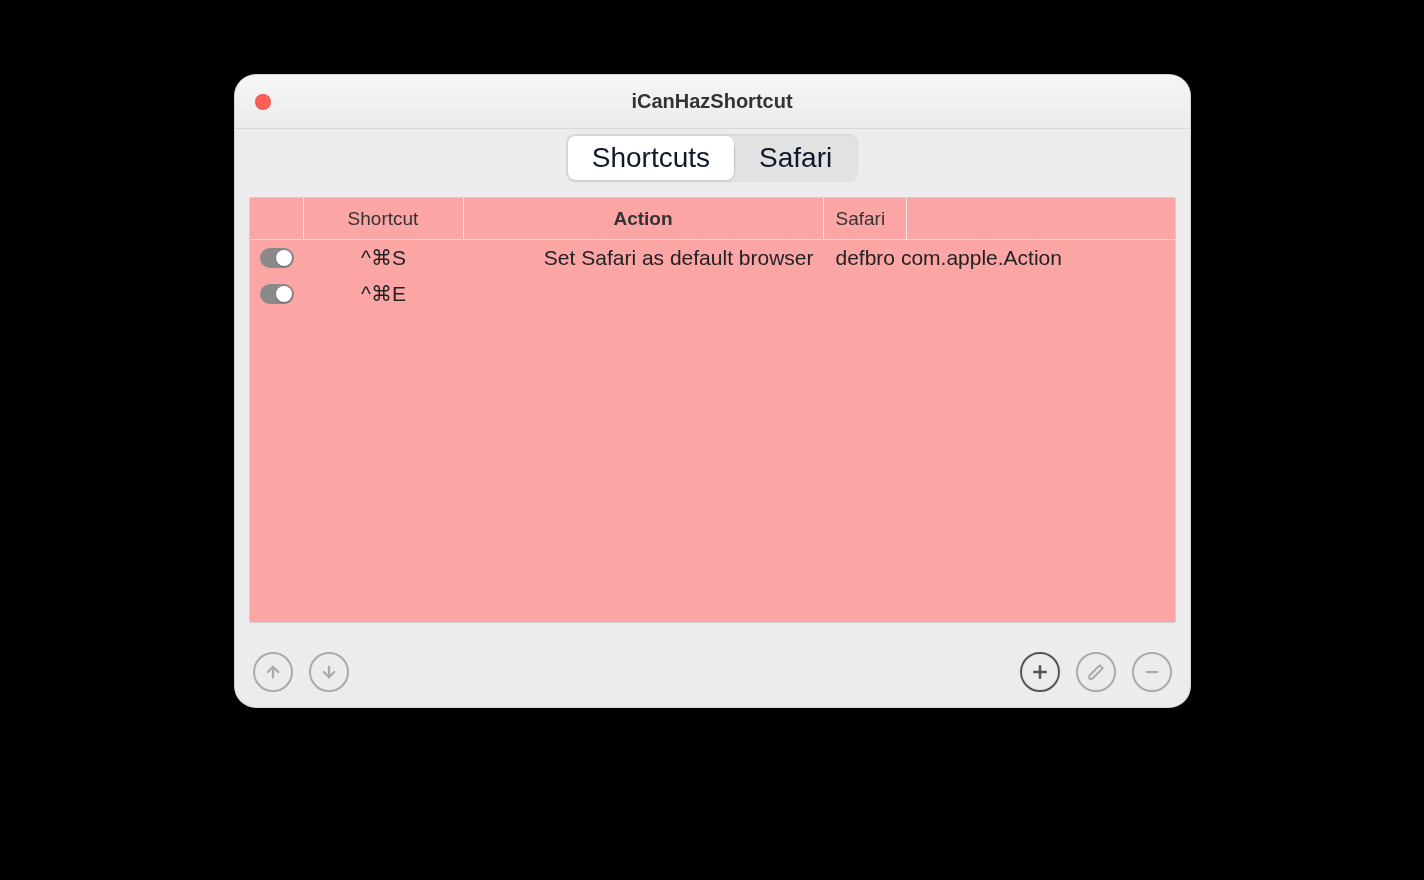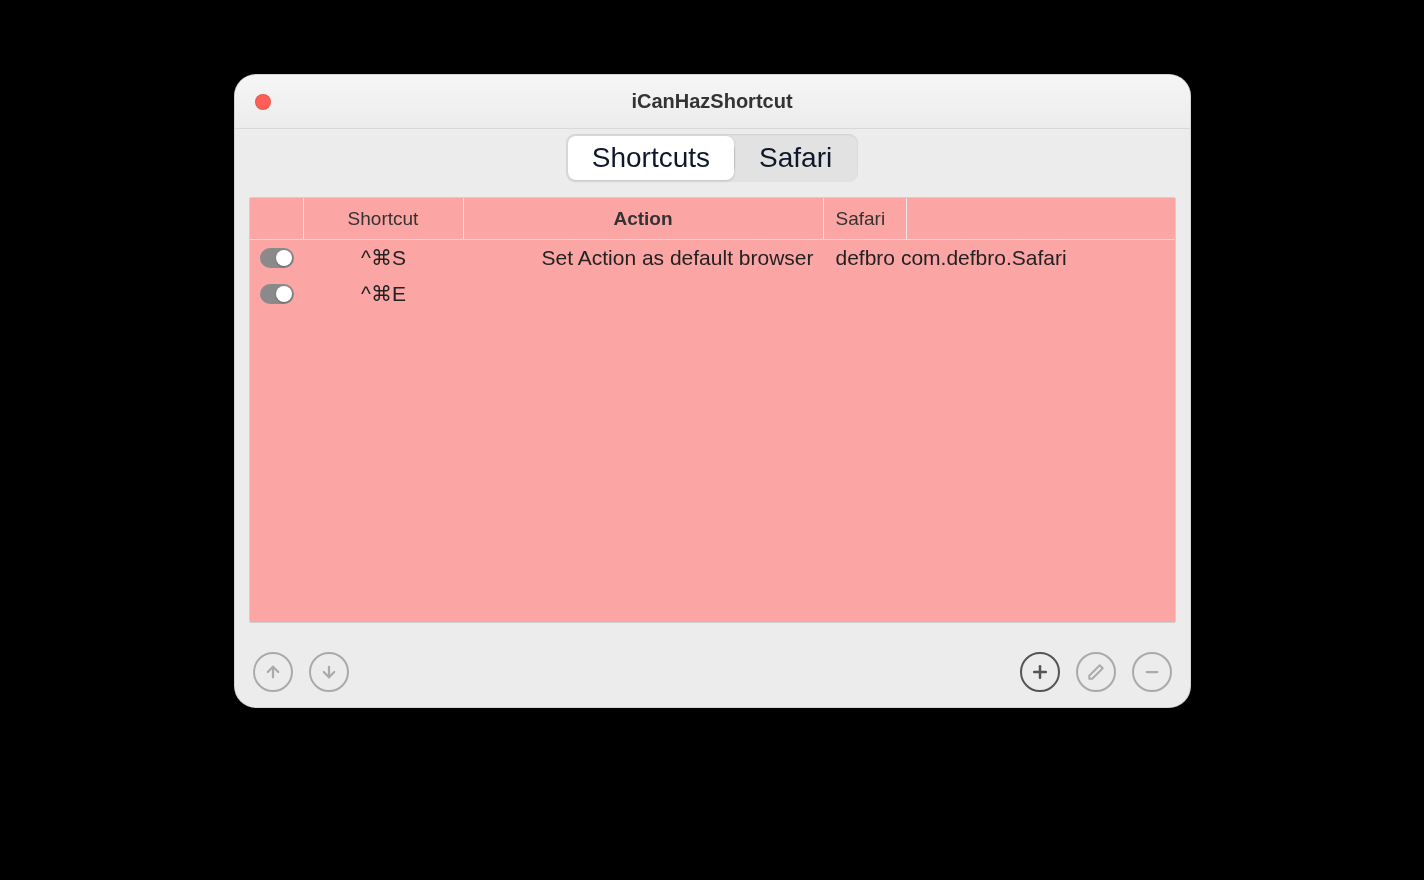--- a/index.html
+++ b/index.html
@@ -217,22 +217,22 @@
         <div class="col-last"></div>
       </div>
       <div class="table-body">
         <div class="table-row">
           <div class="cell-toggle">
             <div class="toggle">
               <div class="toggle-knob"></div>
             </div>
           </div>
           <div class="cell-shortcut">^⌘S</div>
-          <div class="cell-action">Set Action as default browser</div>
-          <div class="cell-command">defbro com.defbro.Safari</div>
+          <div class="cell-action">Set Safari as default browser</div>
+          <div class="cell-command">defbro com.apple.Action</div>
         </div>
         <div class="table-row">
           <div class="cell-toggle">
             <div class="toggle">
               <div class="toggle-knob"></div>
             </div>
           </div>
           <div class="cell-shortcut">^⌘E</div>
         </div>
       </div>

